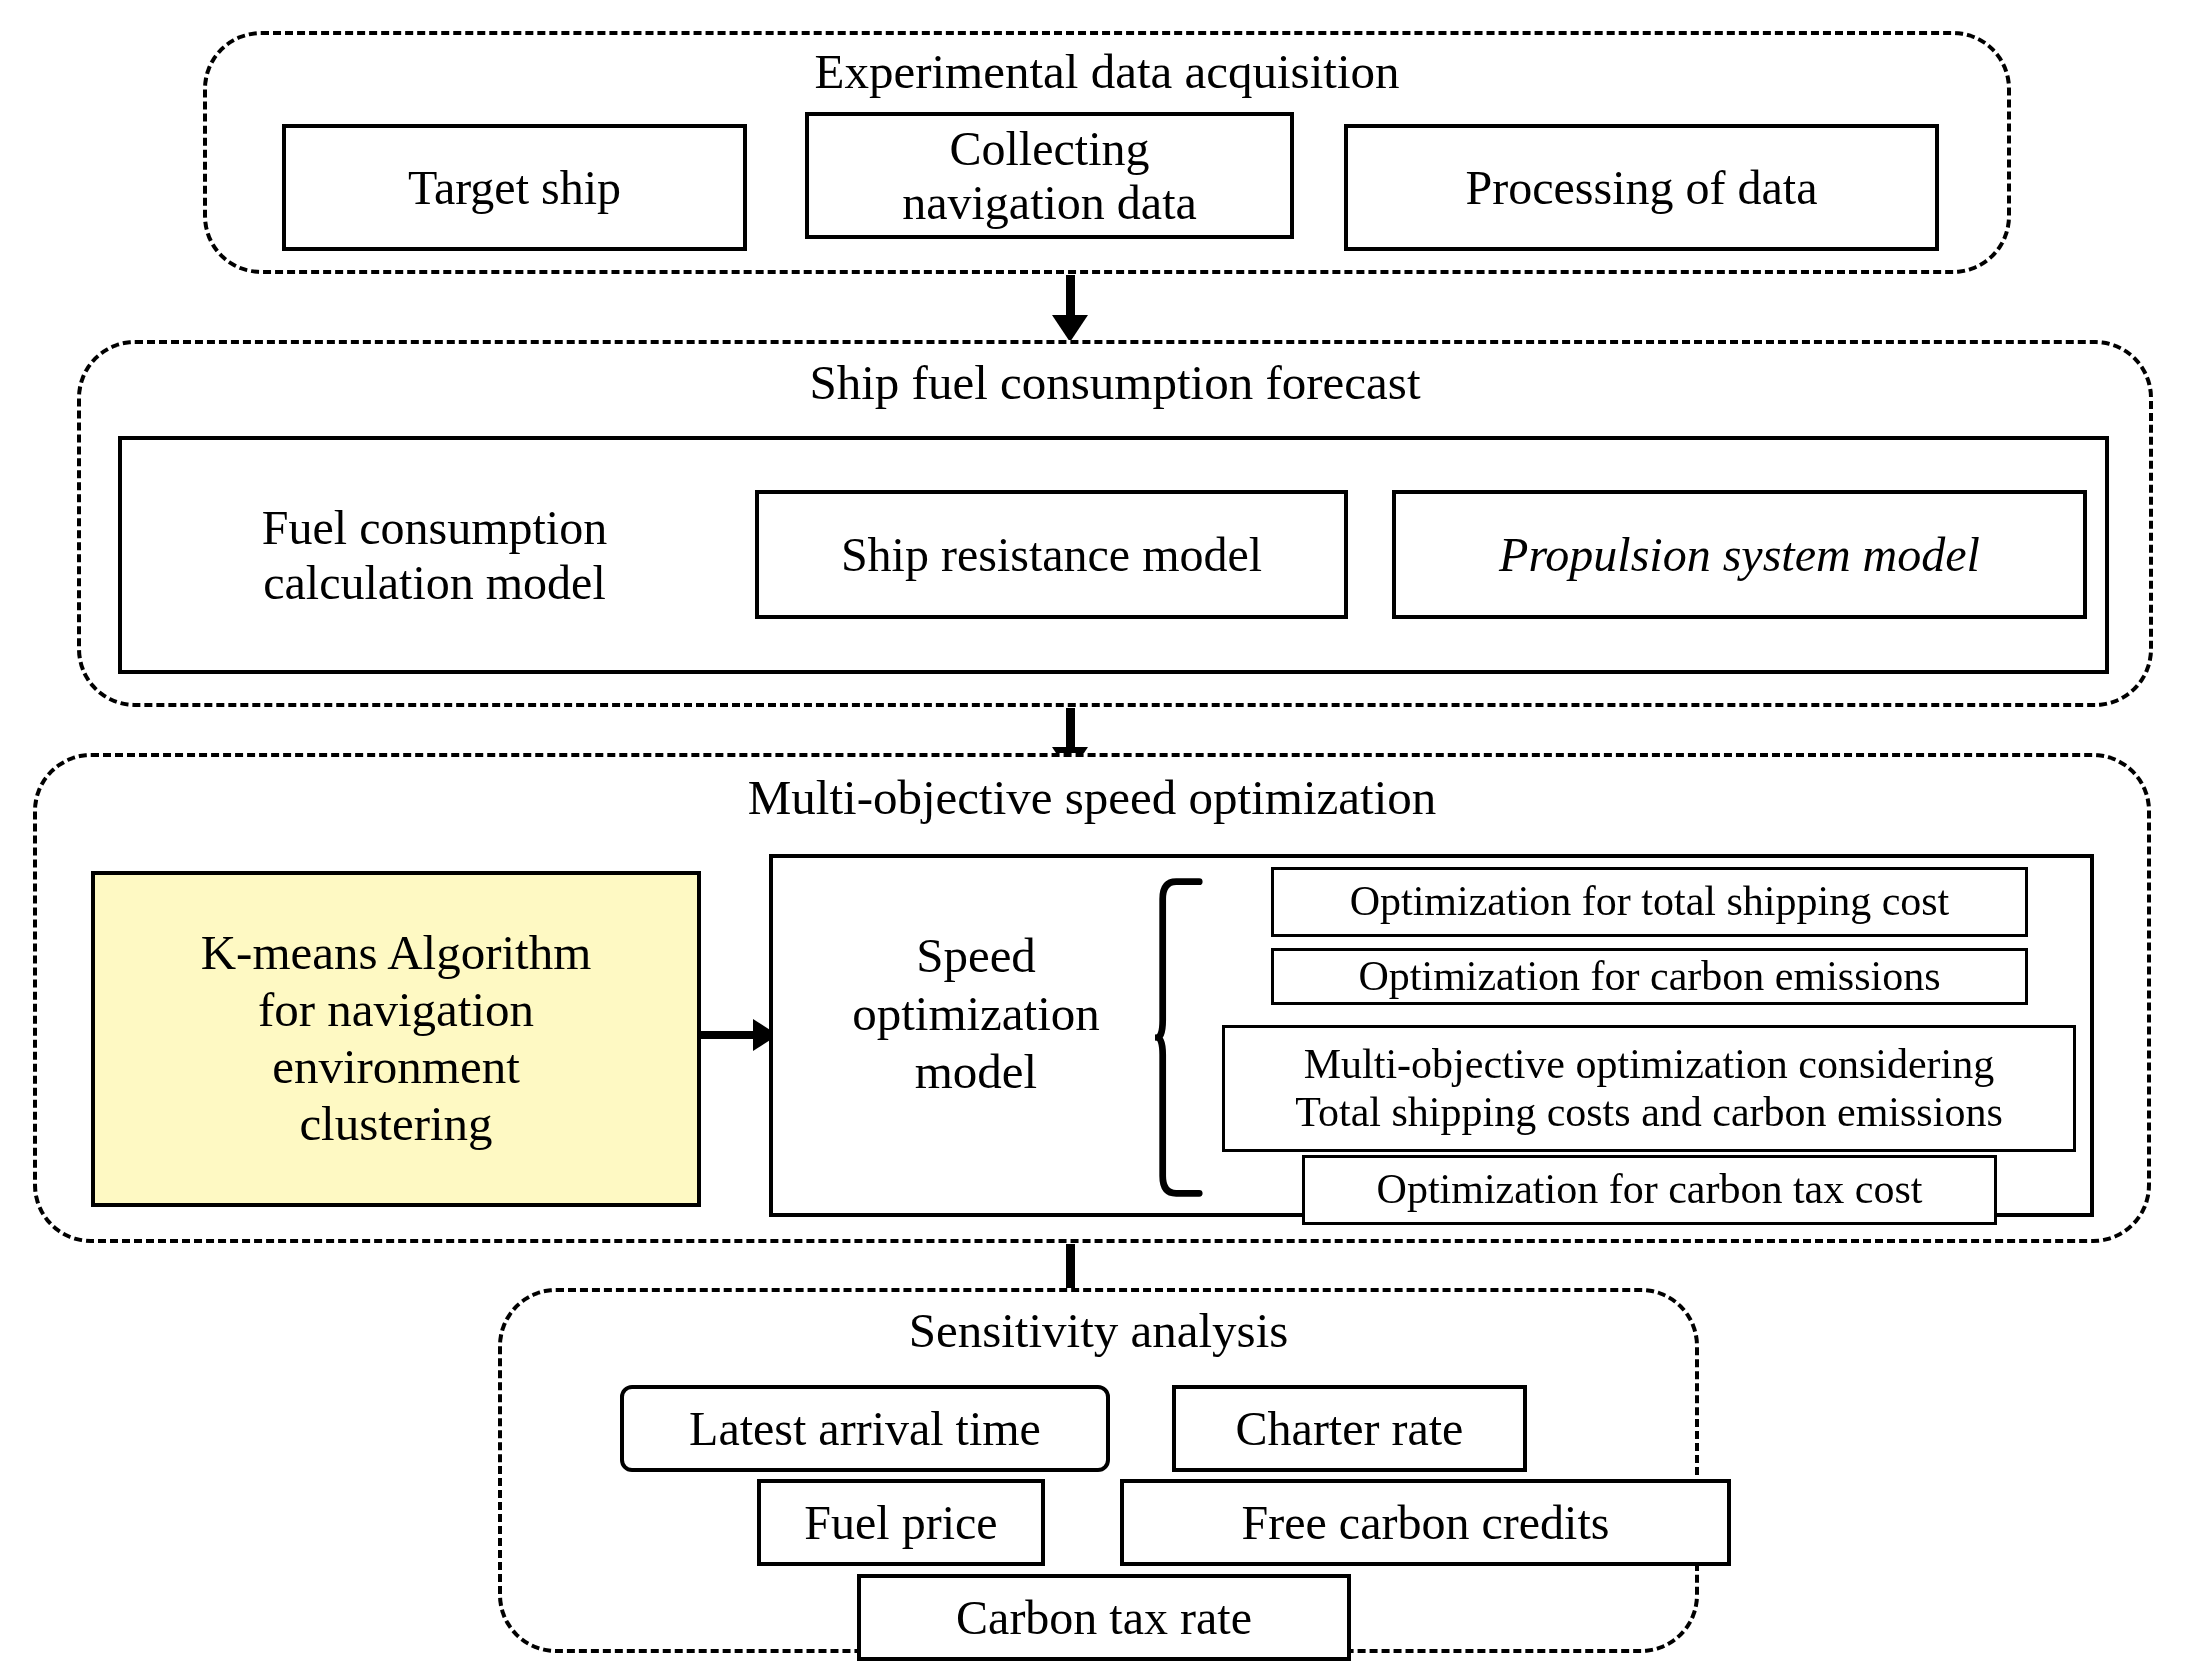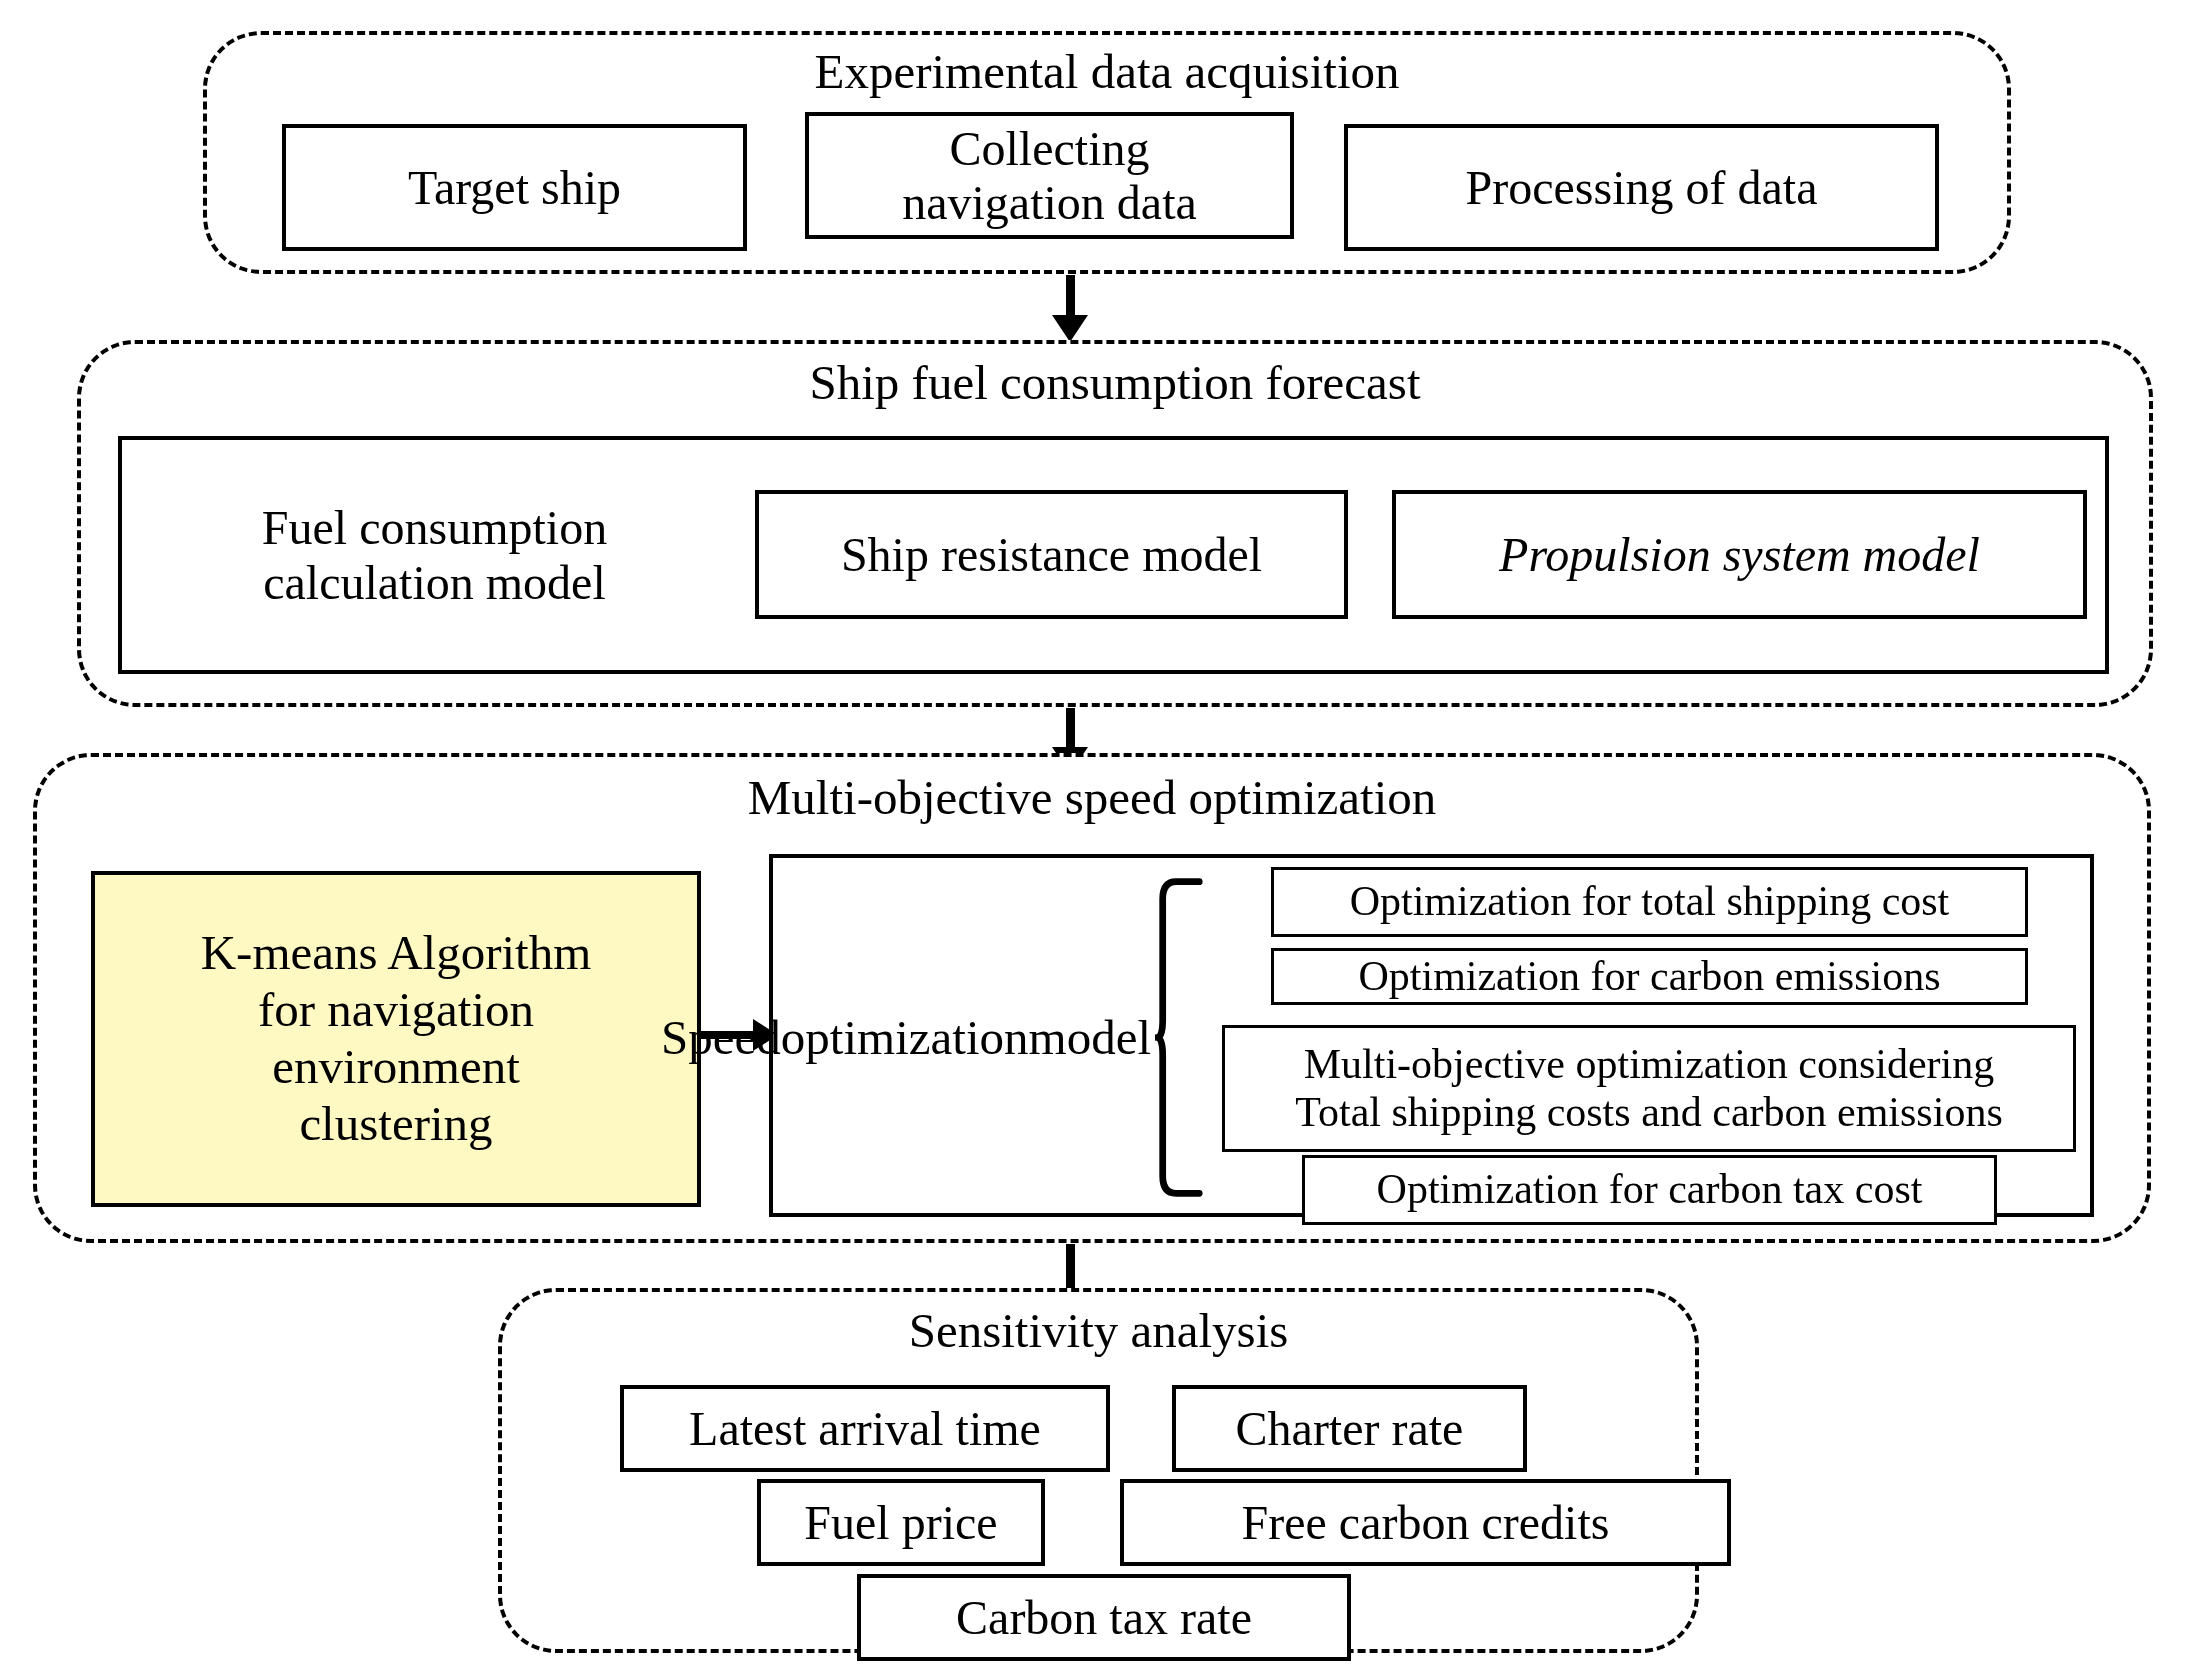--- a/index.html
+++ b/index.html
@@ -151,21 +151,21 @@
     <span>K-means Algorithm</span>
     <span>for navigation</span>
     <span>environment</span>
     <span>clustering</span>
   </div>
 
   <div class="h-arrow" style="left:701px; top:1031px; width:54px;"></div>
 
   <div style="position:absolute; left:769px; top:854px; width:1325px; height:363px; border:4.8px solid #000; box-sizing:border-box; background:#fff;"></div>
 
-  <div style="position:absolute; left:801px; top:927px; width:350px; height:222px; display:flex; flex-direction:row; align-items:center; justify-content:flex-end; text-align:center; font-size:49px; line-height:1.18;">
+  <div style="position:absolute; left:801px; top:927px; width:350px; height:222px; display:flex; flex-direction:column; align-items:center; justify-content:flex-start; text-align:center; font-size:49px; line-height:1.18;">
     <span>Speed</span>
     <span>optimization</span>
     <span>model</span>
   </div>
 
   <div class="brace" style="left:1155px; top:877px; width:50px; height:321px;">
     <svg width="50" height="321" viewBox="0 0 52 332" xmlns="http://www.w3.org/2000/svg">
       <path d="M 46 4 L 22 4 Q 8 4 8 22 L 8 148 Q 8 166 2 166 Q 8 166 8 184 L 8 310 Q 8 328 22 328 L 46 328" fill="none" stroke="#000" stroke-width="7" stroke-linecap="round" stroke-linejoin="round"></path>
     </svg>
   </div>
@@ -186,21 +186,21 @@
   <div class="box thin" style="left:1302px; top:1155px; width:695px; height:70px; font-size:42px;">
     <span class="txt">Optimization for carbon tax cost</span>
   </div>
 
   <div class="v-arrow" style="left:1066px; top:1244px; height:46px;"></div>
 
   <div class="stage" style="left:498px; top:1288px; width:1201px; height:365px;">
   </div>
   <div class="stage-title" style="left:498px; top:1305px; width:1201px;">Sensitivity analysis</div>
 
-  <div class="box" style="left:620px; top:1385px; width:490px; height:87px; font-size:48px;">
+  <div class="box" style="left:620px; top:1385px; width:490px; height:87px; font-size:48px;border-radius:12px;">
     <span class="txt">Latest arrival time</span>
   </div>
 
   <div class="box" style="left:1172px; top:1385px; width:355px; height:87px; font-size:48px;">
     <span class="txt">Charter rate</span>
   </div>
 
   <div class="box" style="left:757px; top:1479px; width:288px; height:87px; font-size:48px;">
     <span class="txt">Fuel price</span>
   </div>

